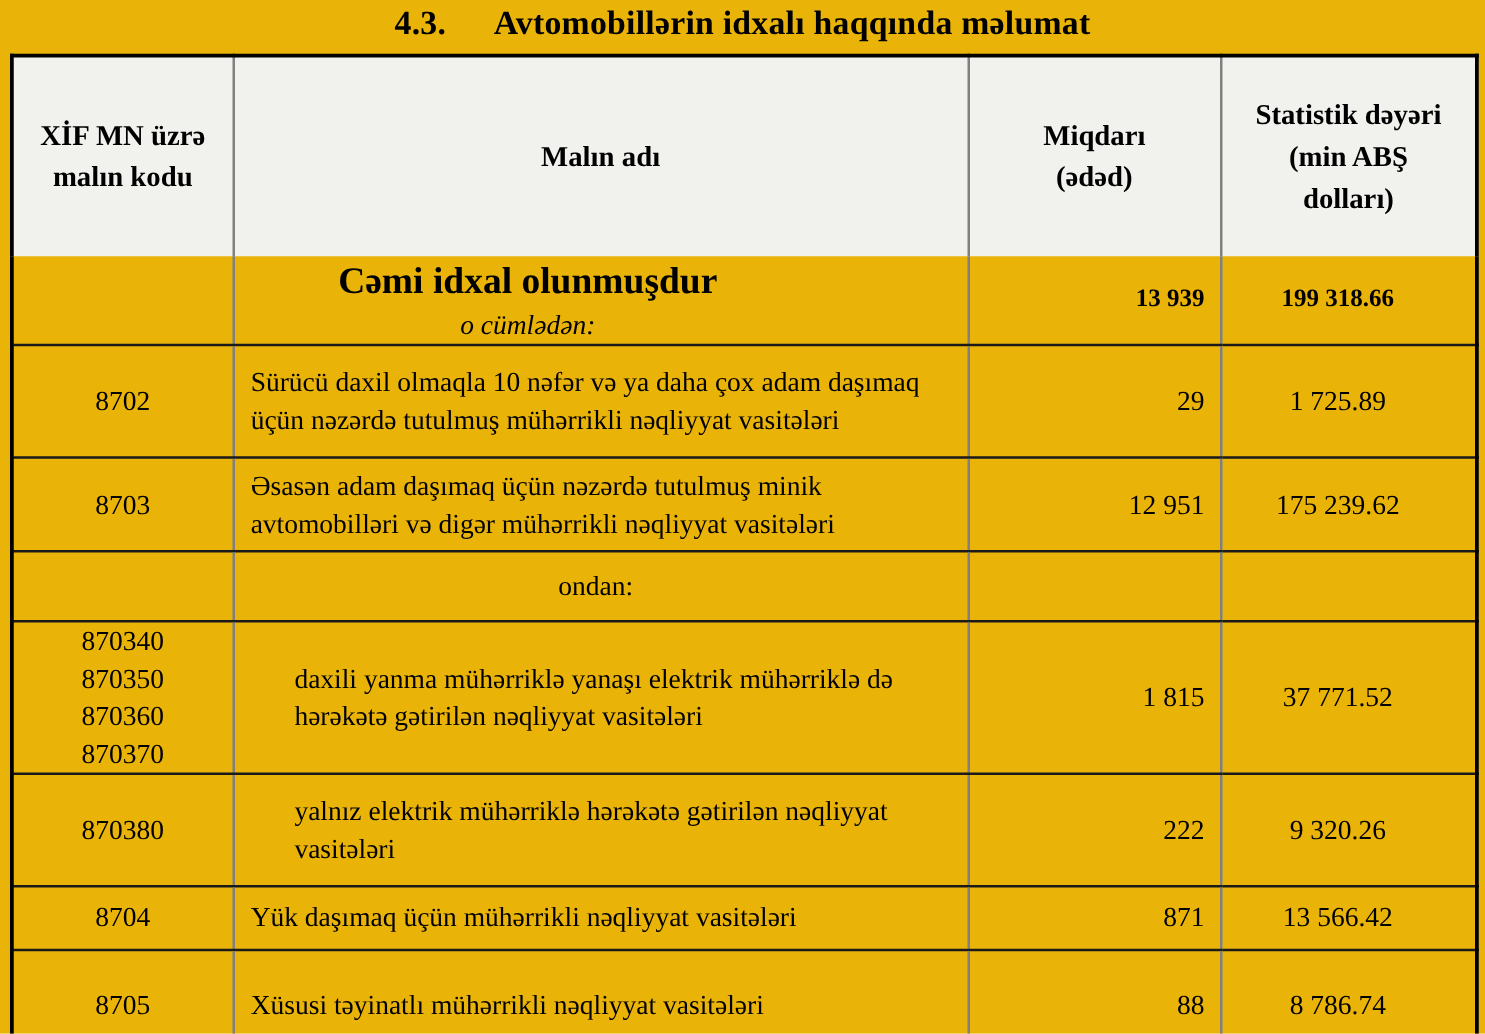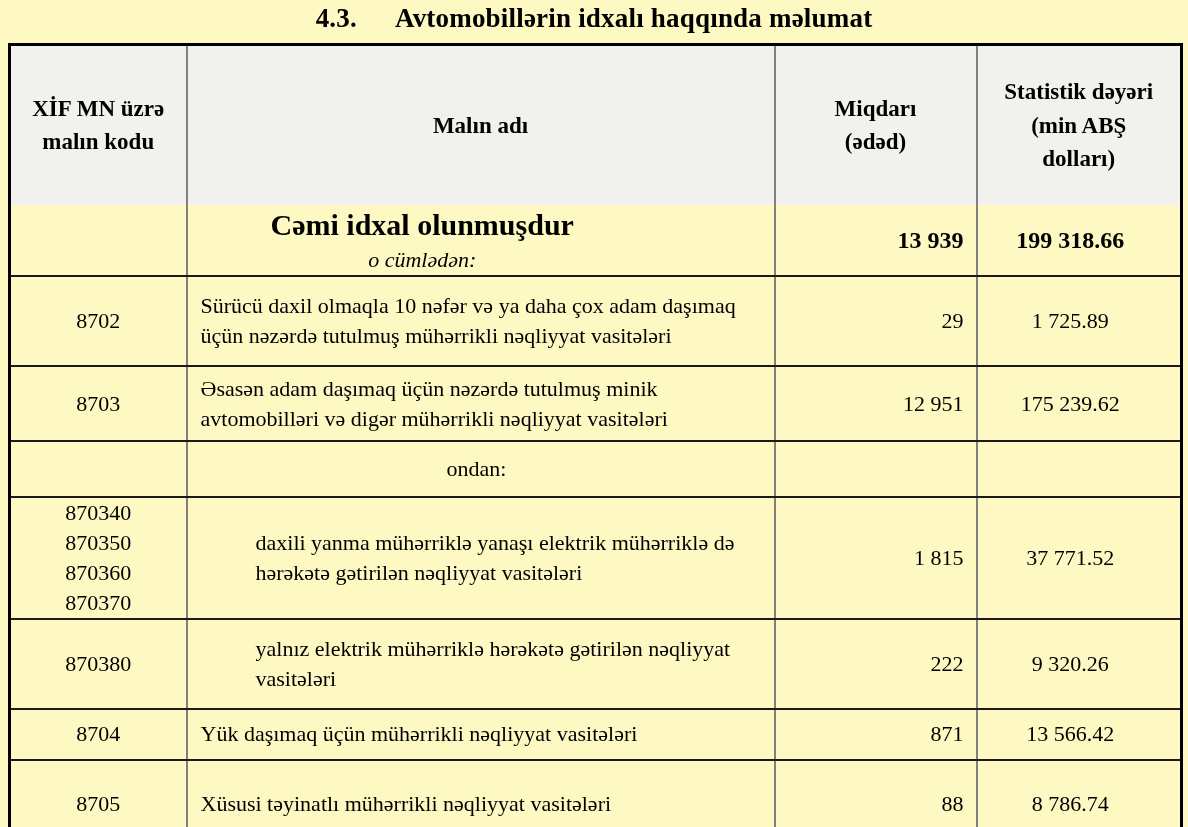--- a/index.html
+++ b/index.html
@@ -6,21 +6,21 @@
   html, body {
     background: #ffffff;
     width: 1188px;
     font-family: "Liberation Serif", "DejaVu Serif", serif;
     color: #000000;
   }
   .page {
     width: 1188px;
     height: 827px;
     position: relative;
-    background: #fef9c3;
+    background: #eab308;
     overflow: hidden;
   }
   .doc-title {
     text-align: center;
     font-weight: bold;
     font-size: 27px;
     padding-top: 3px;
     letter-spacing: 0.2px;
   }
   .doc-title .num { margin-right: 38px; }
@@ -60,42 +60,42 @@
     text-align: center;
     white-space: pre-line;
     height: 160px;
     line-height: 1.45;
   }
   td.code {
     text-align: center;
     white-space: pre-line;
   }
   td.name { padding-left: 13px; padding-right: 8px; }
-  td.name.indent { padding-left: 68px; }
+  td.name.indent { padding-left: 48px; }
   td.name.center { text-align: center; padding-left: 0; }
   td.qty { text-align: right; padding-right: 12px; }
   td.val { text-align: center; padding-right: 17px; }
 
   tr.r-total td { height: 65px; }
   tr.r-8702 td  { height: 90px; }
   tr.r-8703 td  { height: 75px; }
   tr.r-ondan td { height: 56px; }
   tr.r-hybrid td{ height: 115px; }
   tr.r-elec td  { height: 90px; }
   tr.r-8704 td  { height: 51px; }
   tr.r-8705 td  { height: 88px; }
 
   .total-wrap {
     display: inline-block;
     text-align: center;
     margin-left: 70px;
   }
   .total-main { font-weight: bold; font-size: 30px; font-family: Liberation Serif, serif; }
   .total-sub  { font-style: italic; font-size: 22px; font-family: Liberation Serif, serif; }
-  td.qty.bold, td.val.bold { font-weight: bold; font-size: 24px; }
+  td.qty.bold, td.val.bold { font-weight: bold; font-size: 20px; }
 </style>
 </head>
 <body>
 
 <div class="page">
 
   <div class="doc-title">
     <span class="num">4.3.</span><span>Avtomobillərin idxalı haqqında məlumat</span>
   </div>
 

